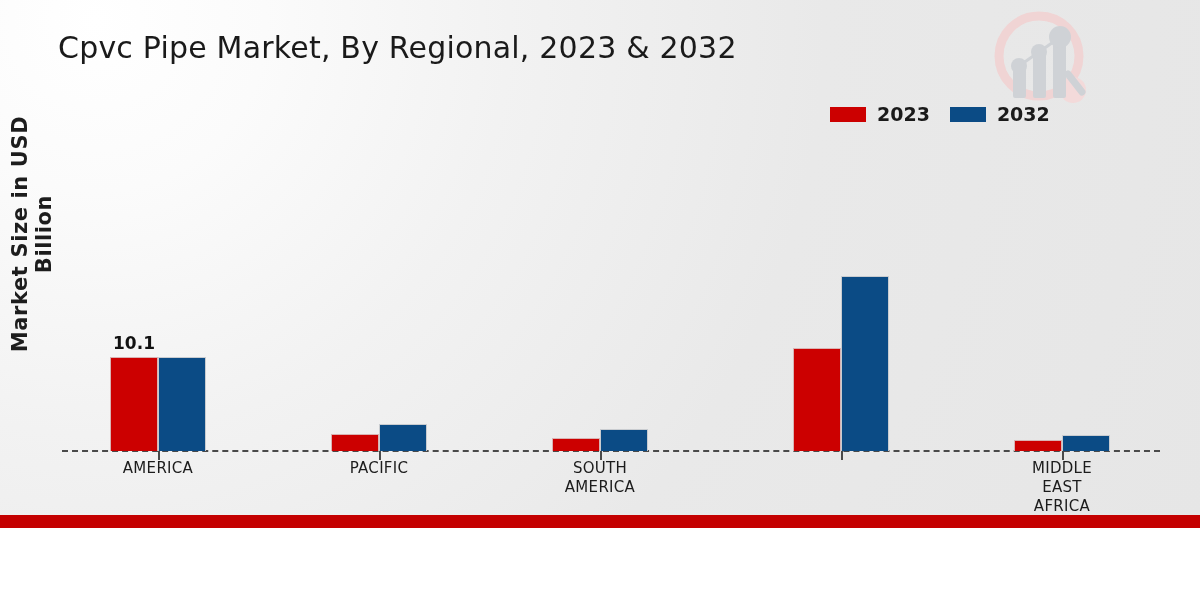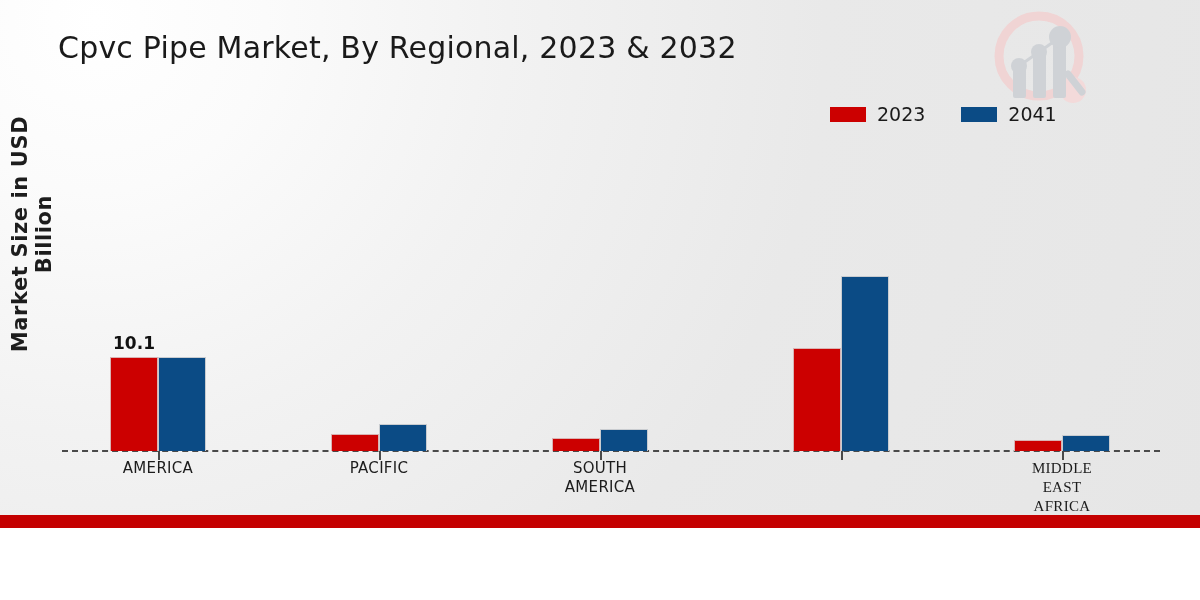--- a/index.html
+++ b/index.html
@@ -43,21 +43,22 @@
     white-space: nowrap;
   }
 
   
   .legend {
     position: absolute;
     left: 830px;
     top: 103px;
     display: flex;
     align-items: center;
-    gap: 36px;
+    gap: 20px;
+    font-weight: bold;
   }
   .legend-item {
     display: flex;
     align-items: center;
     gap: 11px;
   }
   .legend-swatch {
     width: 36px;
     height: 15px;
     display: block;
@@ -177,21 +178,21 @@
 
   <div class="chart-title">Cpvc Pipe Market, By Regional, 2023 &amp; 2032</div>
 
   <div class="legend">
     <div class="legend-item">
       <span class="legend-swatch" style="background:#cc0000"></span>
       <span class="legend-label">2023</span>
     </div>
     <div class="legend-item">
       <span class="legend-swatch" style="background:#0b4b85"></span>
-      <span class="legend-label">2041</span>
+      <span class="legend-label">2032</span>
     </div>
   </div>
 
   <div class="y-axis-title">Market Size in USD Billion</div>
 
   <div class="plot-area">
     <div class="axis-line"></div>
 
     <div class="bar-group" style="left:110px;">
       <div class="bar series-2023" style="height:94px;">
@@ -227,21 +228,21 @@
       <div class="bar series-2023" style="height:103px;"></div>
       <div class="bar series-2032" style="height:175px;"></div>
     </div>
     <div class="tick" style="left:841px;"></div>
 
     <div class="bar-group" style="left:1014px;">
       <div class="bar series-2023" style="height:11px;"></div>
       <div class="bar series-2032" style="height:16px;"></div>
     </div>
     <div class="tick" style="left:1062px;"></div>
-    <div class="cat-label" style="left:962px;font-family:Liberation Serif, serif;">
+    <div class="cat-label" style="left:962px;">
       <div>MIDDLE</div>
       <div>EAST</div>
       <div>AFRICA</div>
       <div>AND</div>
     </div>
   </div>
 
   <div class="bottom-strip"></div>
 </div>
 

